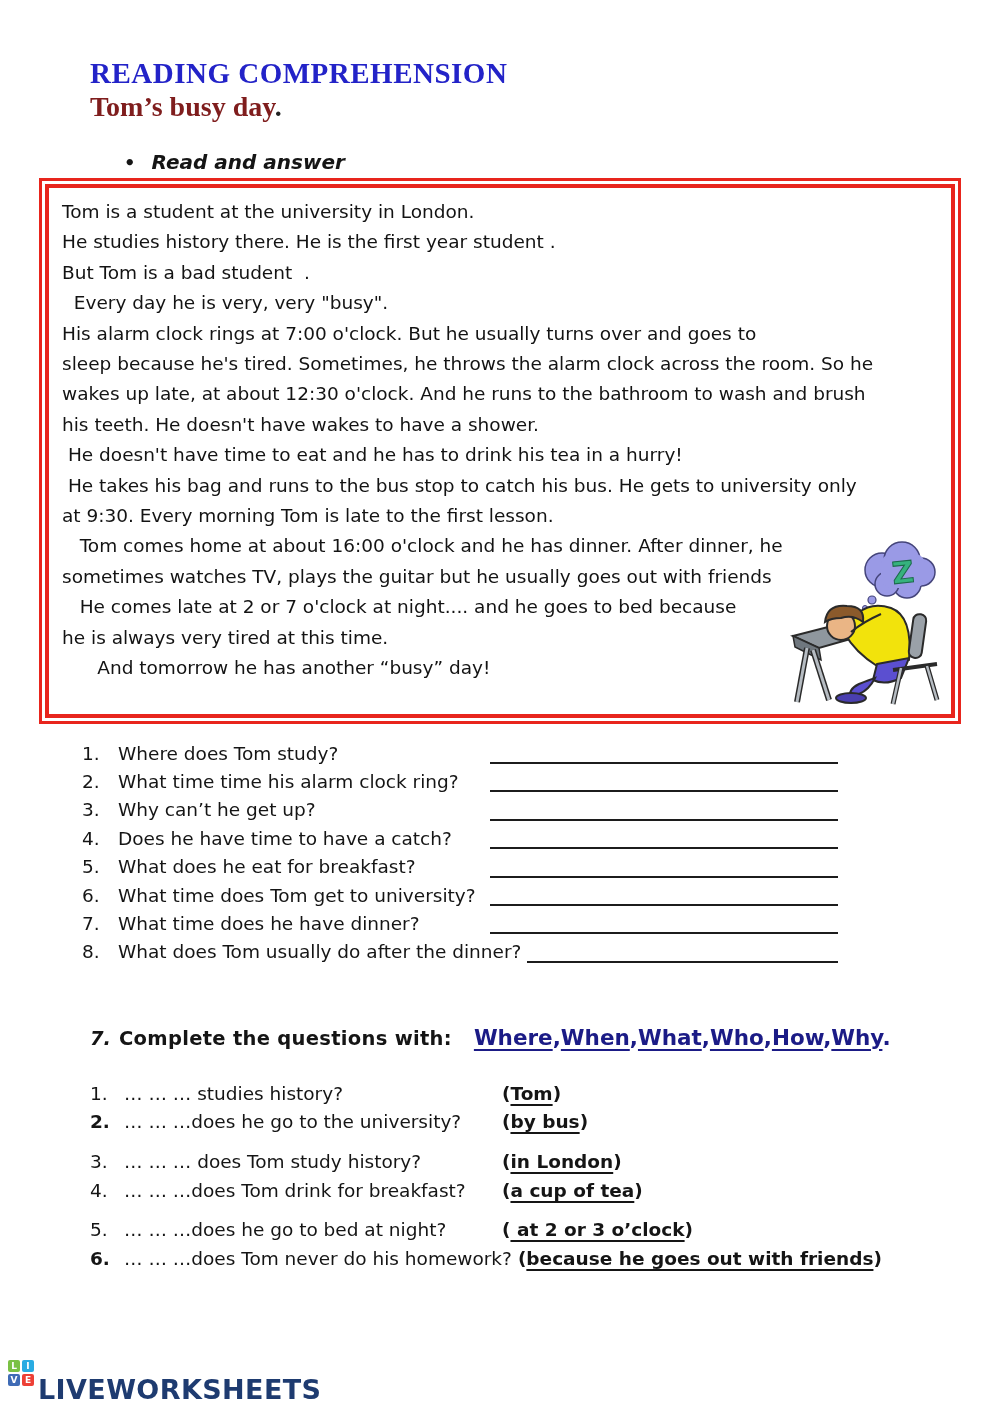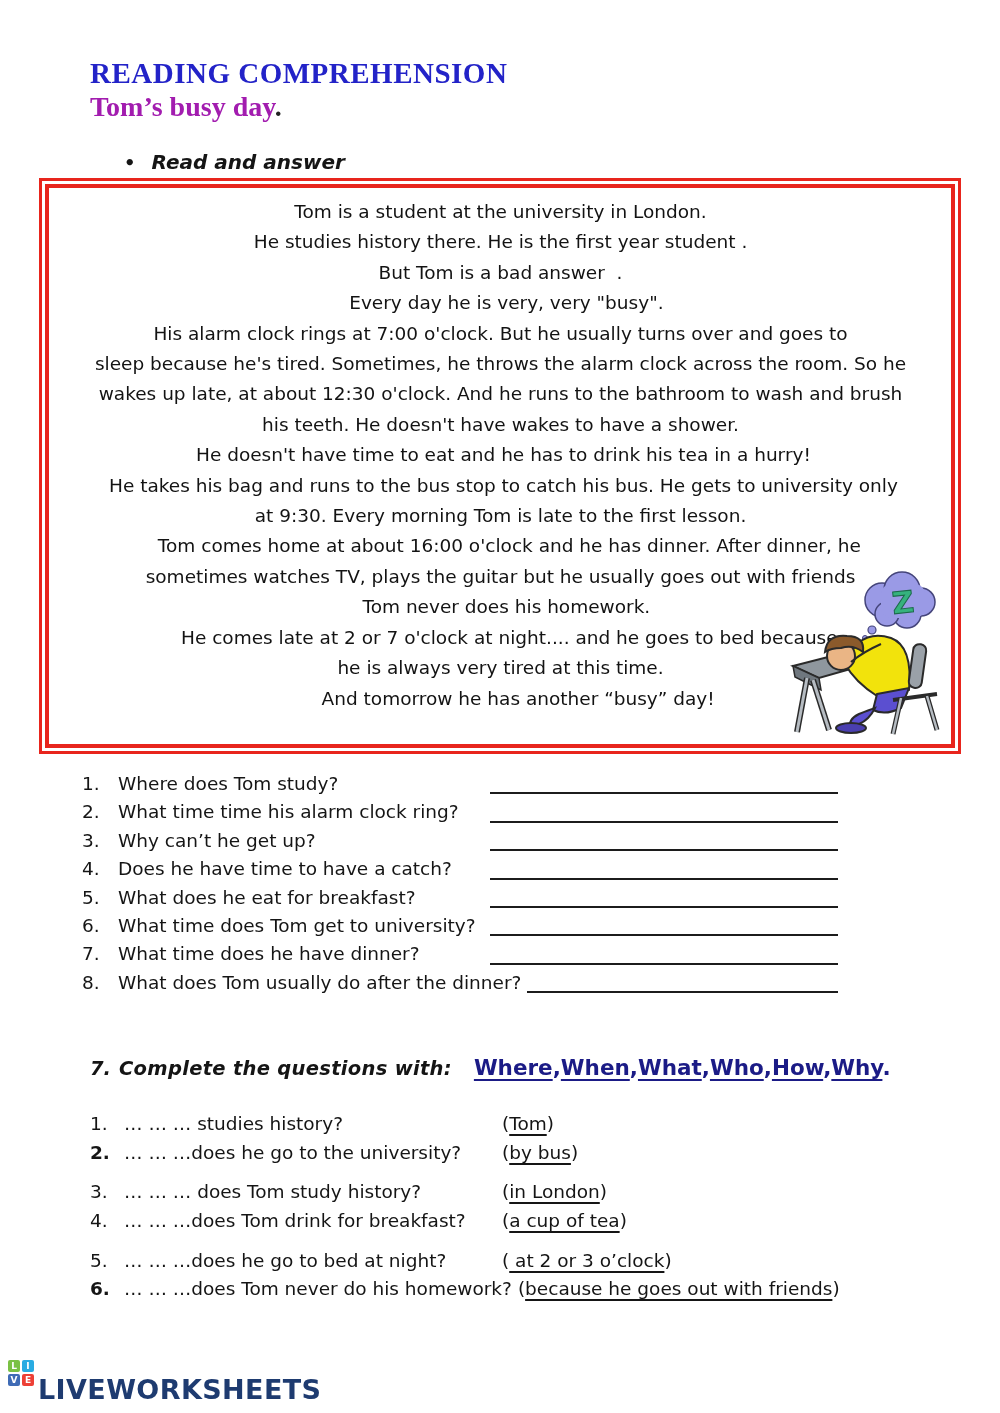--- a/index.html
+++ b/index.html
@@ -23,36 +23,36 @@
     color: #2323c8;
     letter-spacing: 0.5px;
     line-height: 34px;
   }
   .subtitle-row {
     font-family: "Liberation Serif", serif;
     font-weight: bold;
     font-size: 28px;
     line-height: 34px;
   }
-  .subtitle { color: #a21caf; }
+  .subtitle { color: #7f1d1d; }
   .subtitle-period { color: #222; }
 
   .instruction-row {
     margin: 26px 0 8px 124px;
     font-size: 20px;
     font-weight: bold;
     font-style: italic;
     display: flex;
     align-items: center;
     gap: 16px;
   }
   .bullet { font-style: normal; font-size: 18px; }
 
   
-  .passage-wrap { margin: 10px 45px 0 45px; text-align: center; }
+  .passage-wrap { margin: 10px 45px 0 45px; }
   .passage-box {
     border: 4px solid #e8251d;
     outline: 3px solid #e8251d;
     outline-offset: 3px;
     padding: 9px 12px 30px 13px;
     position: relative;
     background: #fff;
   }
   .p-line {
     font-size: 18.5px;
@@ -87,37 +87,37 @@
 
   
   .s7-header {
     margin: 44px 0 0 90px;
     font-size: 19.5px;
     display: flex;
     align-items: baseline;
     flex-wrap: nowrap;
   }
   .s7-num { margin-right: 8px; font-weight: bold; font-style: italic; }
-  .s7-title { font-weight: bold; font-style: italic; margin-right: 22px; letter-spacing: 0.3px; margin-top: 16px; }
+  .s7-title { font-weight: bold; margin-right: 22px; letter-spacing: 0.3px; margin-top: 16px; }
   .s7-words { font-weight: bold; font-size: 21.5px; color: #1b1b86; white-space: nowrap; }
   .s7-word { text-decoration: underline; text-decoration-thickness: 2px; text-underline-offset: 4px; }
   .s7-sep  { text-decoration: none; }
 
   .complete-list { margin: 30px 0 0 90px; width: 830px; }
   .c-row {
     display: flex;
     align-items: baseline;
     font-size: 18.5px;
     line-height: 28.6px;
   }
   .c-row.gap-above { margin-top: 11px; }
   .c-num { width: 34px; flex: none; }
   .c-num.bold { font-weight: bold; }
   .c-prompt { flex: none; min-width: 378px; padding-right: 6px; }
-  .c-answer { font-weight: normal; white-space: pre-wrap; }
+  .c-answer { font-weight: bold; white-space: pre-wrap; }
   .c-answer .ans-text {
     text-decoration: underline;
     text-decoration-thickness: 2px;
     text-underline-offset: 4px;
   }
 
   
   .footer {
     position: absolute;
     left: 8px;
@@ -165,32 +165,31 @@
 
   <div class="instruction-row">
     <span class="bullet">•</span>
     <span>Read and answer</span>
   </div>
 
   <div class="passage-wrap">
     <div class="passage-box">
       <div class="p-line">Tom is a student at the university in London.</div>
       <div class="p-line">He studies history there. He is the first year student .</div>
-      <div class="p-line">But Tom is a bad answer  .</div>
+      <div class="p-line">But Tom is a bad student  .</div>
       <div class="p-line">  Every day he is very, very "busy".</div>
       <div class="p-line">His alarm clock rings at 7:00 o'clock. But he usually turns over and goes to</div>
       <div class="p-line">sleep because he's tired. Sometimes, he throws the alarm clock across the room. So he</div>
       <div class="p-line">wakes up late, at about 12:30 o'clock. And he runs to the bathroom to wash and brush</div>
       <div class="p-line">his teeth. He doesn't have wakes to have a shower.</div>
       <div class="p-line"> He doesn't have time to eat and he has to drink his tea in a hurry!</div>
       <div class="p-line"> He takes his bag and runs to the bus stop to catch his bus. He gets to university only</div>
       <div class="p-line">at 9:30. Every morning Tom is late to the first lesson.</div>
       <div class="p-line">   Tom comes home at about 16:00 o'clock and he has dinner. After dinner, he</div>
       <div class="p-line">sometimes watches TV, plays the guitar but he usually goes out with friends</div>
-      <div class="p-line">  Tom never does his homework.</div>
       <div class="p-line">   He comes late at 2 or 7 o'clock at night.... and he goes to bed because</div>
       <div class="p-line">he is always very tired at this time.</div>
       <div class="p-line">      And tomorrow he has another “busy” day!</div>
 
       <svg class="cartoon" viewBox="0 0 158 172">
 
         <g>
           <circle cx="93" cy="32" r="17" fill="#9a9ae6" stroke="#44447a" stroke-width="1.5"></circle>
           <circle cx="113" cy="22" r="18" fill="#9a9ae6" stroke="#44447a" stroke-width="1.5"></circle>
           <circle cx="132" cy="34" r="14" fill="#9a9ae6" stroke="#44447a" stroke-width="1.5"></circle>

